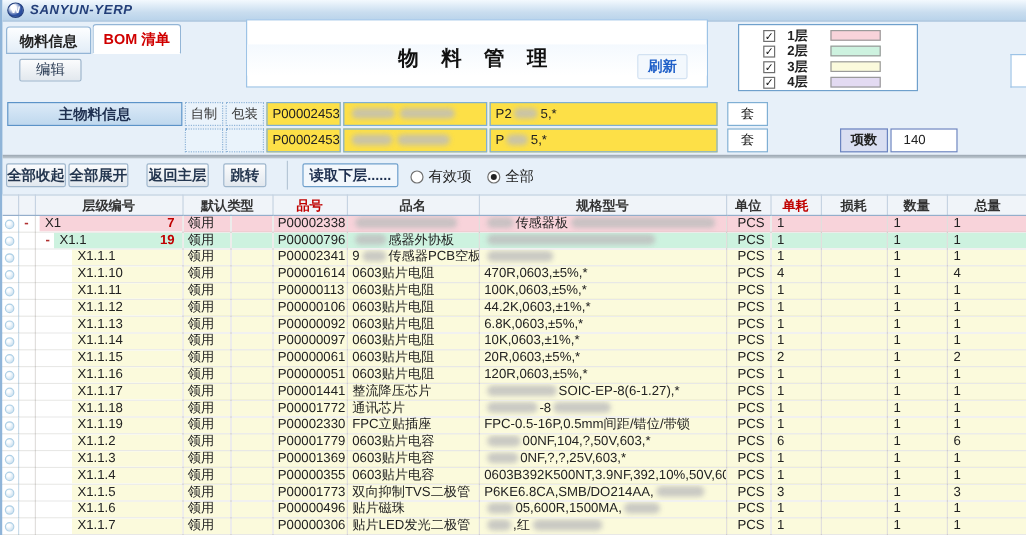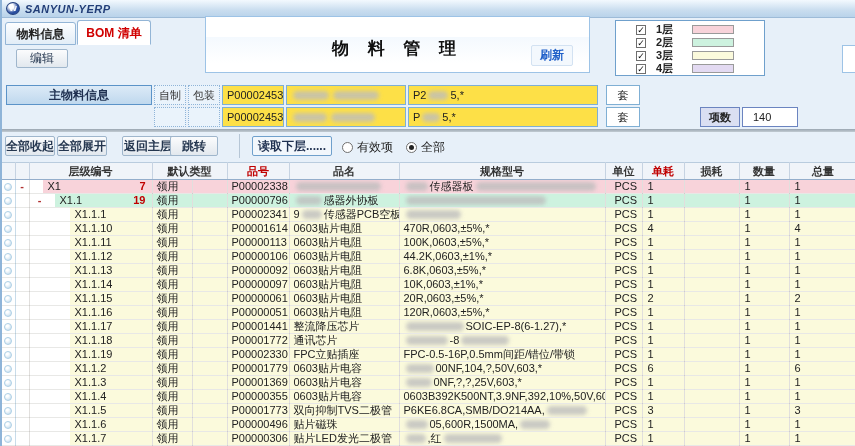--- a/index.html
+++ b/index.html
@@ -71,21 +71,21 @@
   tr.lvl1 td { background:#F8D3DA; }
   tr.lvl2 td { background:#CDF2DF; }
   tr.lvl3 td { background:#FBFADC; }
   tr td.sel, tr td.exp, tr td.level { background:#fff; }
   td.sel { border-right-color:#C9DCEA; }
   .ball { width:8px; height:8px; border-radius:50%; margin:2px auto; background:radial-gradient(circle at 35% 30%,#fff 20%,#BCD8EC); border:1px solid #AFD0E6; }
   .minus { color:#B03030; font-weight:bold; font-size:11px; }
   td.exp { text-align:center; }
   .lvlwrap { display:flex; height:13px; }
   .indent { background:#fff; text-align:right; padding-right:3px; }
-  .lvlbox { flex:1; display:flex; justify-content:space-between; padding:0 6px 0 5px;margin-left:10px; }
+  .lvlbox { flex:1; display:flex; justify-content:space-between; padding:0 6px 0 5px; }
   tr.lvl1 .lvlbox { background:#F8D3DA; }
   tr.lvl2 .lvlbox { background:#CDF2DF; }
   tr.lvl3 .lvlbox { background:#FBFADC; }
   .lvlcount { color:#C00000; font-weight:bold; }
   td.type, td.pno, td.name, td.spec { padding-left:4px; }
   td.unit { padding-left:9px; }
   td.num { padding-left:5px; }
   .blurseg { display:inline-block; height:9px; background:#BDBDBD; border-radius:5px; filter:blur(2px); opacity:.8; vertical-align:-1px; margin:0 2px; }
   .frag { }
 </style>
@@ -147,21 +147,21 @@
   <div class="field" style="left:406px; top:107px; width:190px;"><span class="frag">P</span><span class="blurseg" style="width:18px"></span><span class="frag">5,*</span></div>
   <div class="unit-cell" style="left:604px; top:107px;">套</div>
   <div class="count-label">项数</div>
   <div class="count-field">140</div>
 
   <div class="sep"></div>
 
   <div class="btn tb-btn" style="left:3px; width:50px;">全部收起</div>
   <div class="btn tb-btn" style="left:55px; width:50px;">全部展开</div>
   <div class="btn tb-btn" style="left:120px; width:52px;">返回主层</div>
-  <div class="btn tb-btn" style="left:168px; width:48px;text-align:center;">跳转</div>
+  <div class="btn tb-btn" style="left:184px; width:36px;text-align:center;">跳转</div>
   <div class="tb-divider"></div>
   <div class="btn tb-btn read-btn" style="left:250px; width:80px;">读取下层......</div>
   <div class="radio-group" style="left:340px;">
     <span class="radio"></span>
     <span>有效项</span>
   </div>
   <div class="radio-group" style="left:404px;">
     <span class="radio checked"></span>
     <span>全部</span>
   </div>

